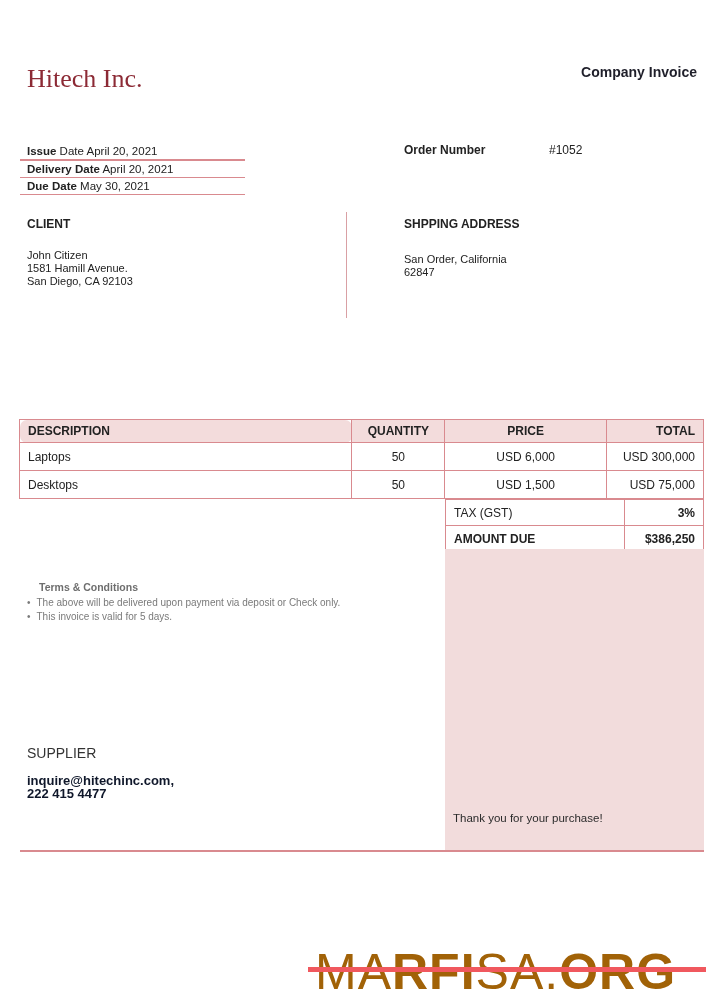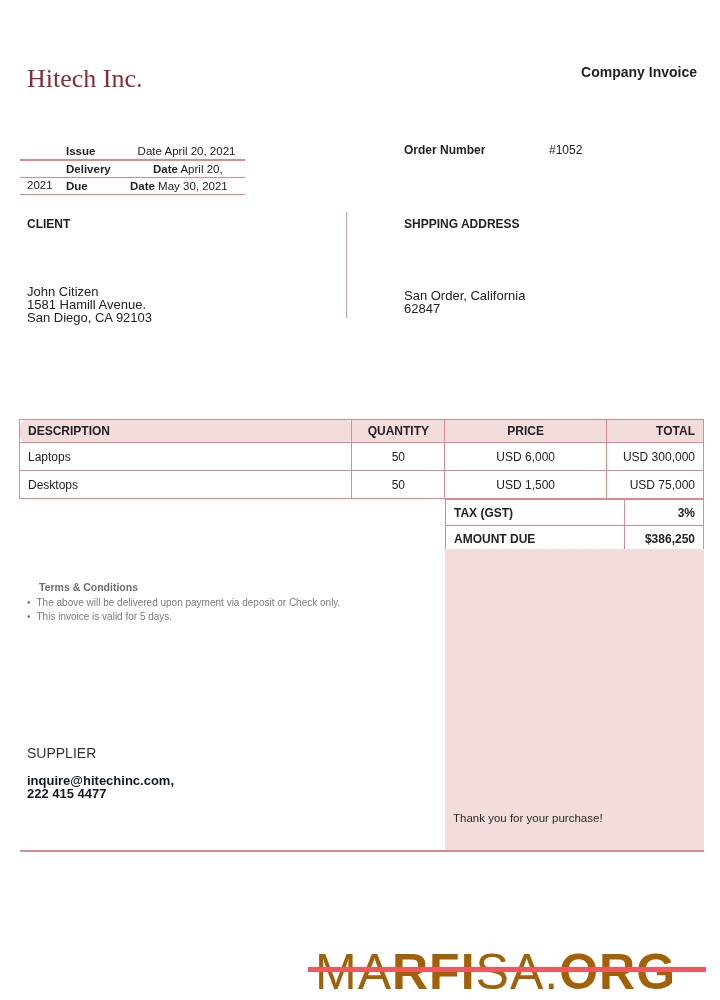--- a/index.html
+++ b/index.html
@@ -11,27 +11,27 @@
     .brand {
       left: 27px; top: 64px; font-family: "Liberation Serif", serif;
       font-size: 26px; color: #8c2a35; letter-spacing: 0px;
     }
     .doc-title { right: 23px; top: 64px; font-size: 14px; font-weight: bold; color: #1f1f2a; }
 
     .date-row {
       left: 20px; width: 225px; height: 17px; font-size: 11.5px;
       border-bottom: 1.5px solid #d98a8f; box-sizing: border-box; padding-left: 7px; line-height: 16px;
     }
-    .date-row b { font-weight: bold; margin-left: 39px; }
+    .date-row b { font-weight: bold; }
 
     .order-label { left: 404px; top: 143px; font-size: 12px; font-weight: bold; }
     .order-value { left: 549px; top: 143px; font-size: 12px; }
 
     .section-title { font-size: 12px; font-weight: bold; }
-    .addr { font-size: 13px; line-height: 13px; margin-top: 36px; }
+    .addr { font-size: 11px; line-height: 13px; }
 
     .vdivider { left: 346px; top: 212px; width: 1px; height: 106px; background: #d9a0a4; }
 
     table.items {
       position: absolute; left: 19px; top: 419px; width: 685px;
       border-collapse: collapse; font-size: 12px;
     }
     table.items td, table.items th {
       border: 1px solid #d98a8f; padding: 0 8px; box-sizing: border-box;
     }
@@ -40,21 +40,21 @@
     .c-desc { width: 333px; text-align: left; border-radius: 7px; }
     .c-qty { width: 93px; text-align: center; }
     .c-price { width: 162px; text-align: center; }
     .c-total { width: 97px; text-align: right; }
 
     table.summary {
       position: absolute; left: 445px; top: 499px; width: 259px;
       border-collapse: collapse; font-size: 12px;
     }
     table.summary td { border: 1px solid #d98a8f; padding: 0 8px; height: 25px; }
-    table.summary td.lbl { width: 162px; font-weight: bold; }
+    table.summary td.lbl { width: 162px; }
     table.summary td.val { text-align: right; }
 
     .pink-panel { left: 445px; top: 549px; width: 259px; height: 302px; background: #f2dcdc; }
     .bottom-line { left: 20px; top: 850px; width: 684px; height: 2px; background: #d98a8f; }
 
     .terms-title { left: 27px; top: 581px; font-size: 10.5px; font-weight: bold; color: #6e6e6e; margin-left: 12px; }
     .terms-list { left: 27px; top: 596px; font-size: 10px; color: #7a7a7a; line-height: 14px; margin: 0; padding: 0; list-style: none; }
     .terms-list li::before { content: "•"; margin-right: 6px; }
 
     .supplier-title { left: 27px; top: 745px; font-size: 14px; color: #333333; }

